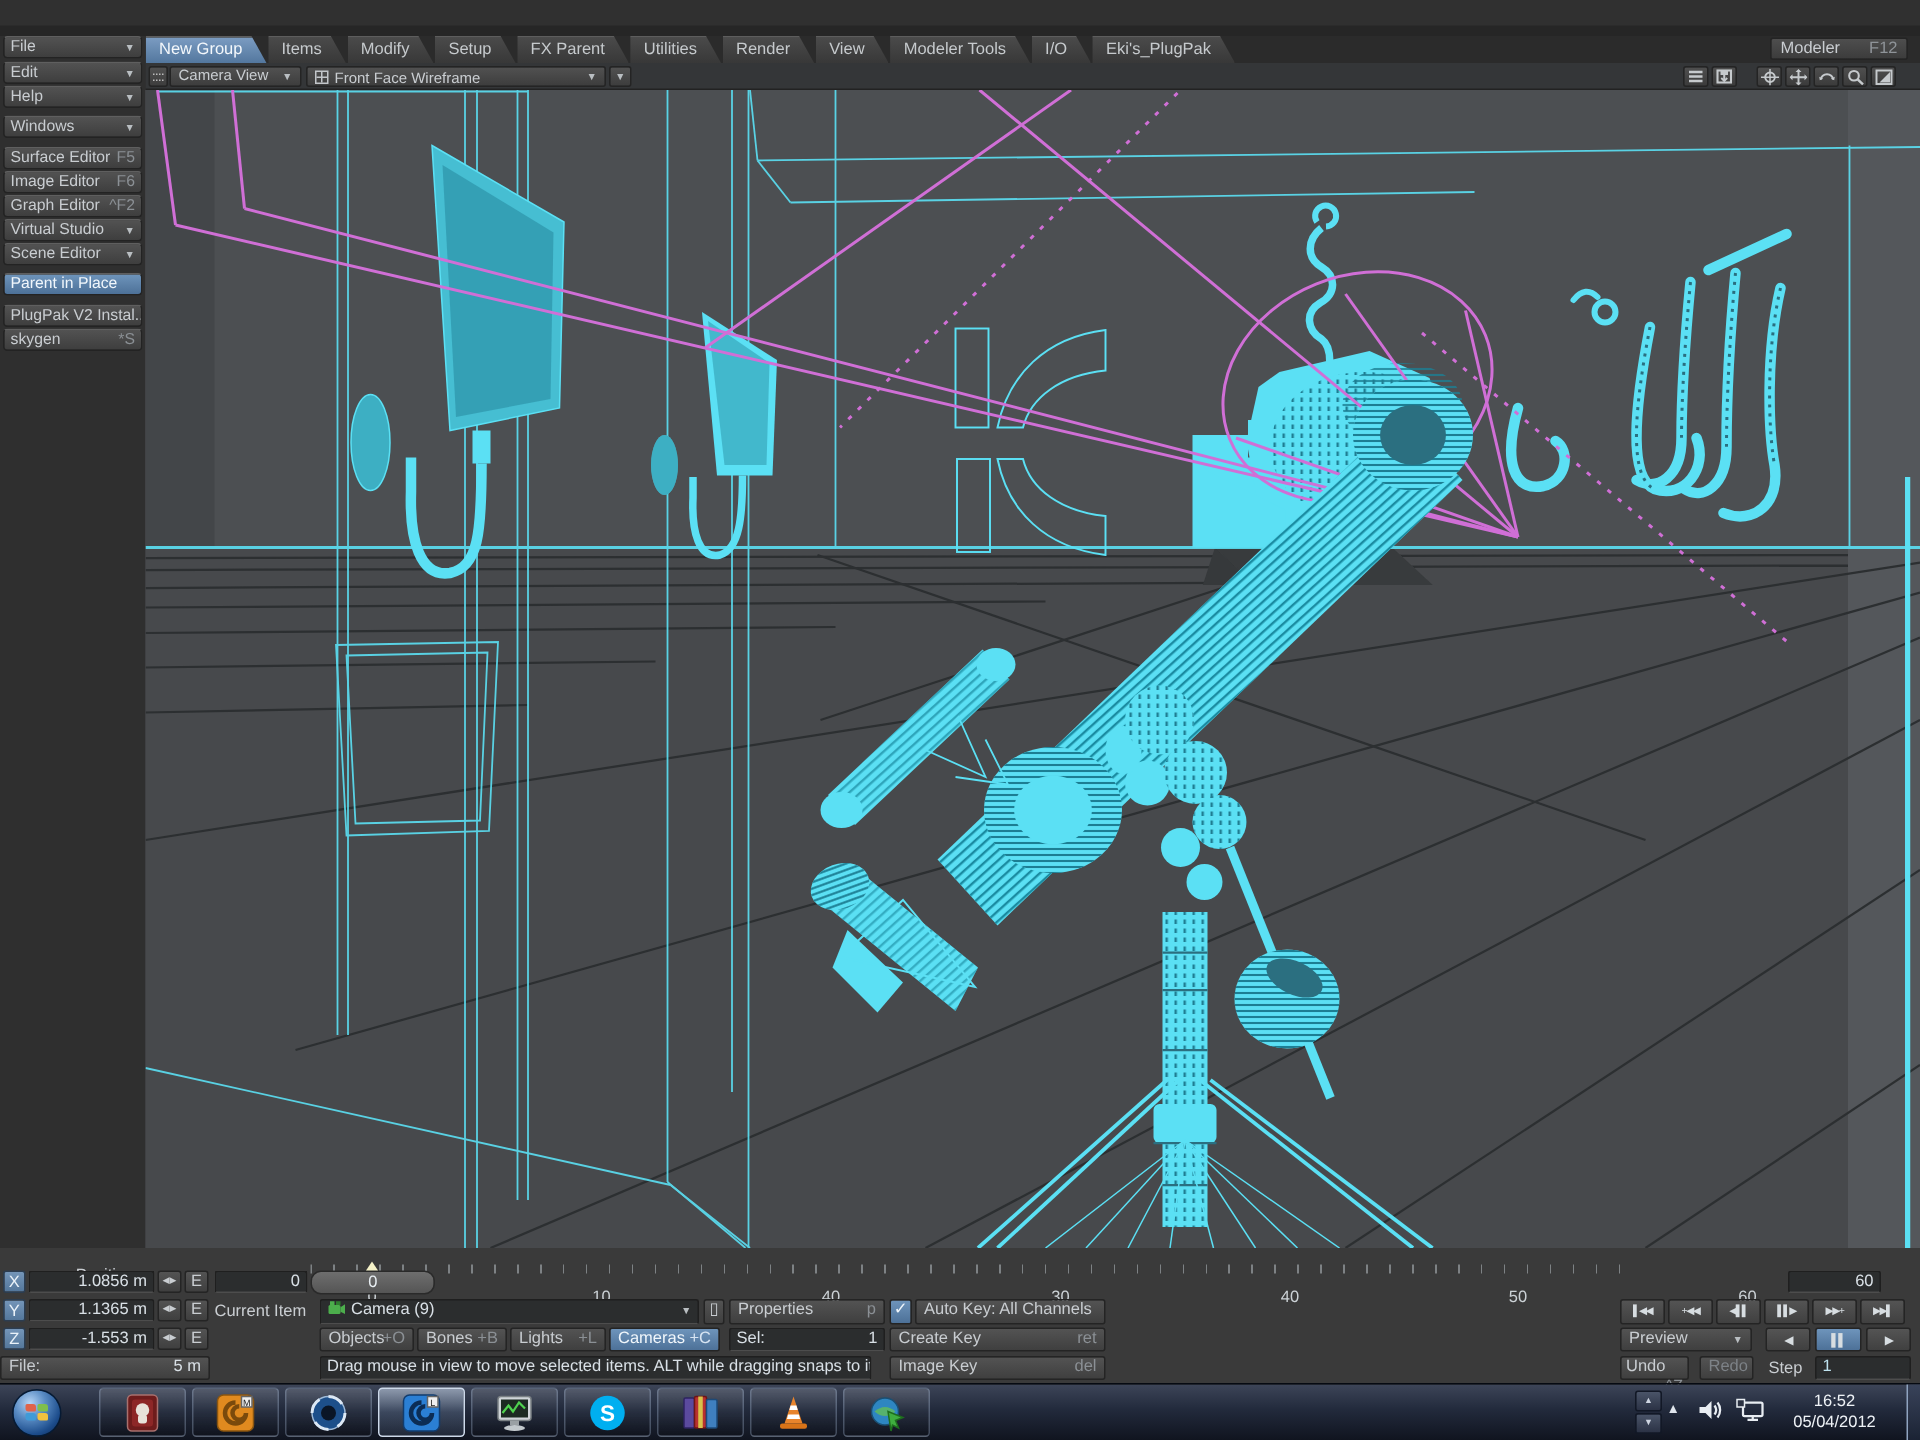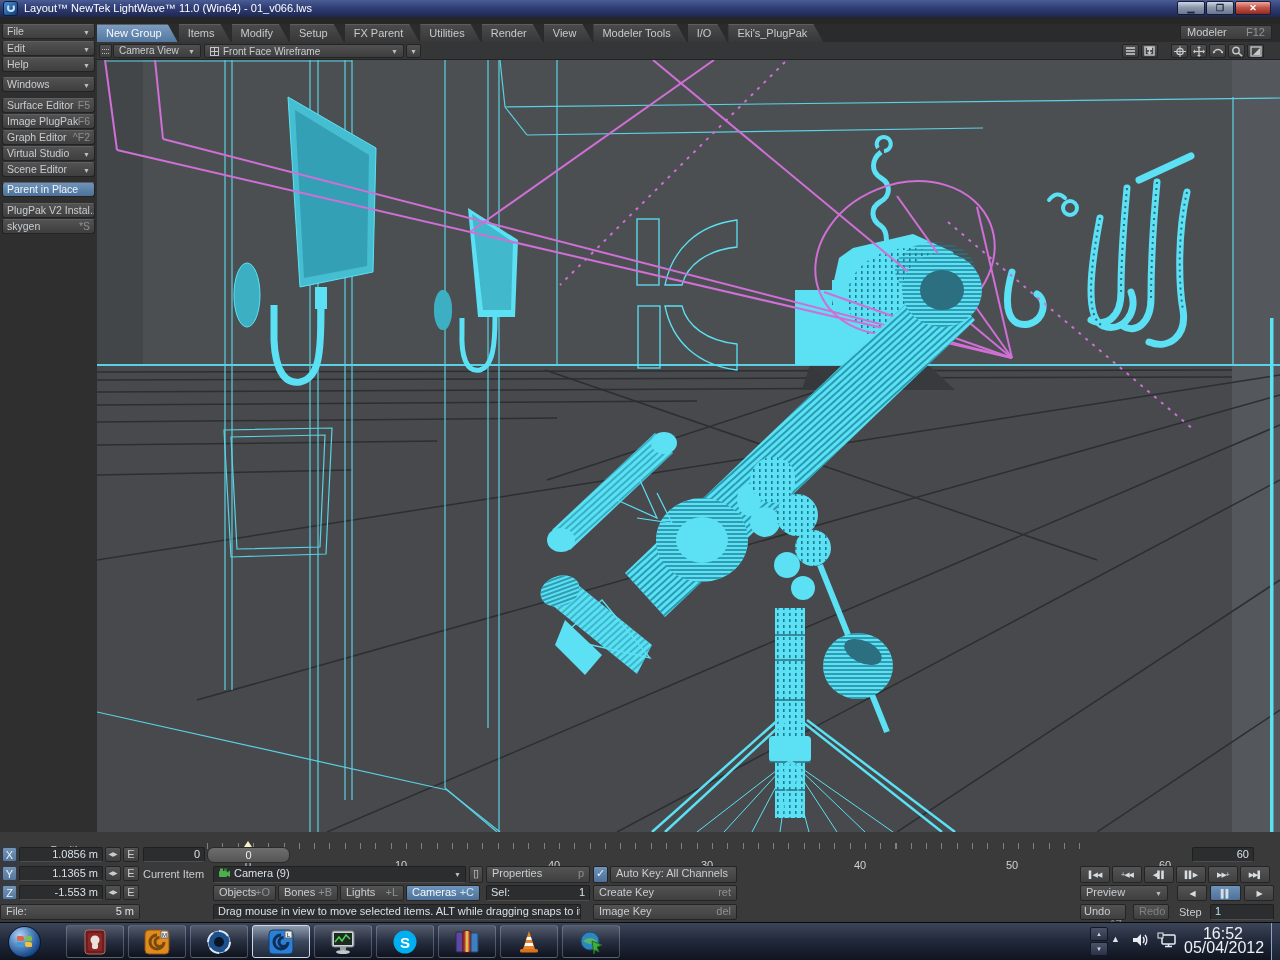--- a/index.html
+++ b/index.html
@@ -92,42 +92,33 @@
   .tkbtn { position:absolute; top:2px; width:58px; height:33px; border-radius:3px;
     border:1px solid rgba(160,180,210,.35); background:linear-gradient(180deg,rgba(255,255,255,.14),rgba(255,255,255,.03) 50%,rgba(0,0,0,.15)); }
   .tkbtn.active { background:linear-gradient(180deg,rgba(210,225,245,.55),rgba(140,165,200,.25) 50%,rgba(90,110,140,.2)); border-color:#cdd9ea; }
   .tkbtn svg { display:block; margin:3px auto; }
   #startorb { position:absolute; left:8px; top:3px; width:33px; height:32px; border-radius:50%;
     background:radial-gradient(circle at 35% 28%,#b5d4f5 0%,#5a8cc4 35%,#1d4d8c 70%,#0a2350 100%);
     border:1px solid #061a33; }
   #startorb .flag { position:absolute; left:8px; top:9px; width:16px; height:13px; }
   #startorb .flag i { position:absolute; width:7px; height:5px; border-radius:1px 2px 1px 2px; }
   #tray { position:absolute; right:0; top:0; height:38px; color:#eef2f6; }
-  #tray-clock { position:absolute; right:18px; top:4px; width:78px; text-align:center; font-size:16px; line-height:14px; }
+  #tray-clock { position:absolute; right:18px; top:4px; width:78px; text-align:center; font-size:11px; line-height:14px; }
   #showdesktop { position:absolute; right:0; top:0; width:9px; height:38px;
     background:linear-gradient(180deg,#39435a,#1a2233); border-left:1px solid #8fa3c0; }
   .trayicon { position:absolute; top:8px; }
   #tkscroll { position:absolute; left:1090px; top:4px; width:18px; height:30px; }
   #tkscroll div { height:14px; margin-bottom:1px; background:linear-gradient(180deg,#4a5468,#2b3245);
     border:1px solid #121826; border-radius:2px; color:#cfd6e2; font-size:6px; text-align:center; line-height:13px; }
 </style>
 </head>
 <body>
 
 <div id="app">
 
-  <div id="titlebar">
-    <div class="appicon">
-        <span></span>
-      </div>
-    <div class="title">Layout™ NewTek LightWave™ 11.0 (Win64) - 01_v066.lws</div>
-    <div class="winbtn" id="btn-min">▁</div>
-    <div class="winbtn" id="btn-max">❐</div>
-    <div class="winbtn" id="btn-close">✕</div>
-  </div>
   <div id="topstrip"></div>
 
   <div id="tabsrow">
     <div class="tab active"><span>New Group</span></div>
     <div class="tab"><span>Items</span></div>
     <div class="tab"><span>Modify</span></div>
     <div class="tab"><span>Setup</span></div>
     <div class="tab"><span>FX Parent</span></div>
     <div class="tab"><span>Utilities</span></div>
     <div class="tab"><span>Render</span></div>
@@ -200,21 +191,21 @@
         </svg>
       </div>
   </div>
 
   <div id="sidebar">
     <div class="sbtn dd" style="top:0px"><span>File</span></div>
     <div class="sbtn dd" style="top:17px"><span>Edit</span></div>
     <div class="sbtn dd" style="top:33px"><span>Help</span></div>
     <div class="sbtn dd" style="top:53px"><span>Windows</span></div>
     <div class="sbtn" style="top:74px"><span class="sc">F5</span><span>Surface Editor</span></div>
-    <div class="sbtn" style="top:90px"><span class="sc">F6</span><span>Image PlugPak</span></div>
+    <div class="sbtn" style="top:90px"><span class="sc">F6</span><span>Image Editor</span></div>
     <div class="sbtn" style="top:106px"><span class="sc">^F2</span><span>Graph Editor</span></div>
     <div class="sbtn dd" style="top:122px"><span>Virtual Studio</span></div>
     <div class="sbtn dd" style="top:138px"><span>Scene Editor</span></div>
     <div class="sbtn blue" style="top:158px"><span>Parent in Place</span></div>
     <div class="sbtn" style="top:179px"><span>PlugPak V2 Instal...</span></div>
     <div class="sbtn" style="top:195px"><span class="sc">*S</span><span>skygen</span></div>
   </div>
 
   <svg id="viewport" viewBox="0 0 1183 772">
     <defs>

